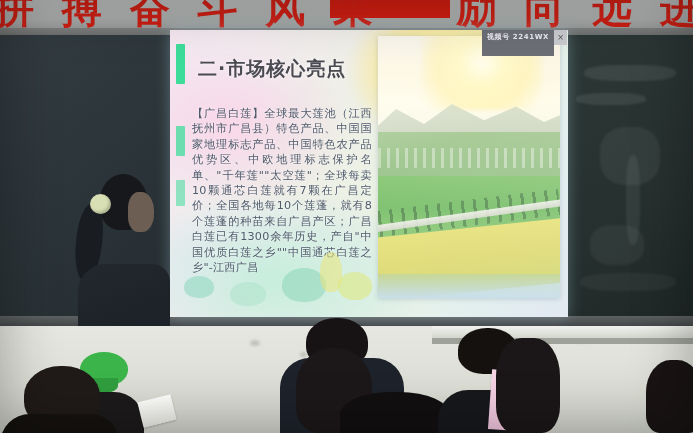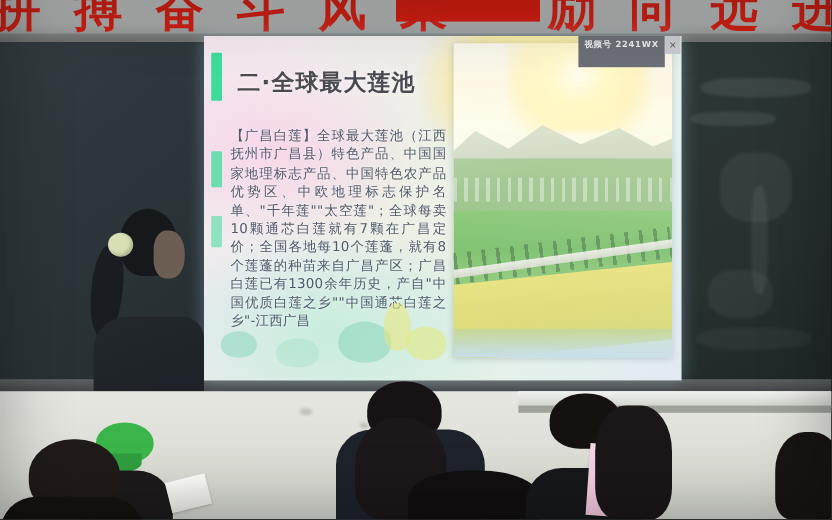--- a/index.html
+++ b/index.html
@@ -208,21 +208,21 @@
 
   <div class="slide">
     <div class="slide-glow"></div>
     <div class="slide-hazeL"></div>
     <div class="slide-hazeB"></div>
 
     <div class="accent" style="left:6px;top:14px;height:40px;"></div>
     <div class="accent" style="left:6px;top:96px;height:30px;opacity:.75;"></div>
     <div class="accent" style="left:6px;top:150px;height:26px;opacity:.55;"></div>
 
-    <div class="s-title">二·全球最大莲池</div>
+    <div class="s-title">二·市场核心亮点</div>
     <div class="s-body">【广昌白莲】全球最大莲池（江西抚州市广昌县）特色产品、中国国家地理标志产品、中国特色农产品优势区、中欧地理标志保护名单、"千年莲""太空莲"；全球每卖10颗通芯白莲就有7颗在广昌定价；全国各地每10个莲蓬，就有8个莲蓬的种苗来自广昌产区；广昌白莲已有1300余年历史，产自"中国优质白莲之乡""中国通芯白莲之乡"-江西广昌</div>
 
     <div class="photo">
       <div class="ph-sky"></div>
       <div class="ph-sun"></div>
       <div class="ph-mtn"></div>
       <div class="ph-mid"></div>
       <div class="ph-vill"></div>
       <div class="ph-field"></div>
       <div class="ph-trees"></div>

